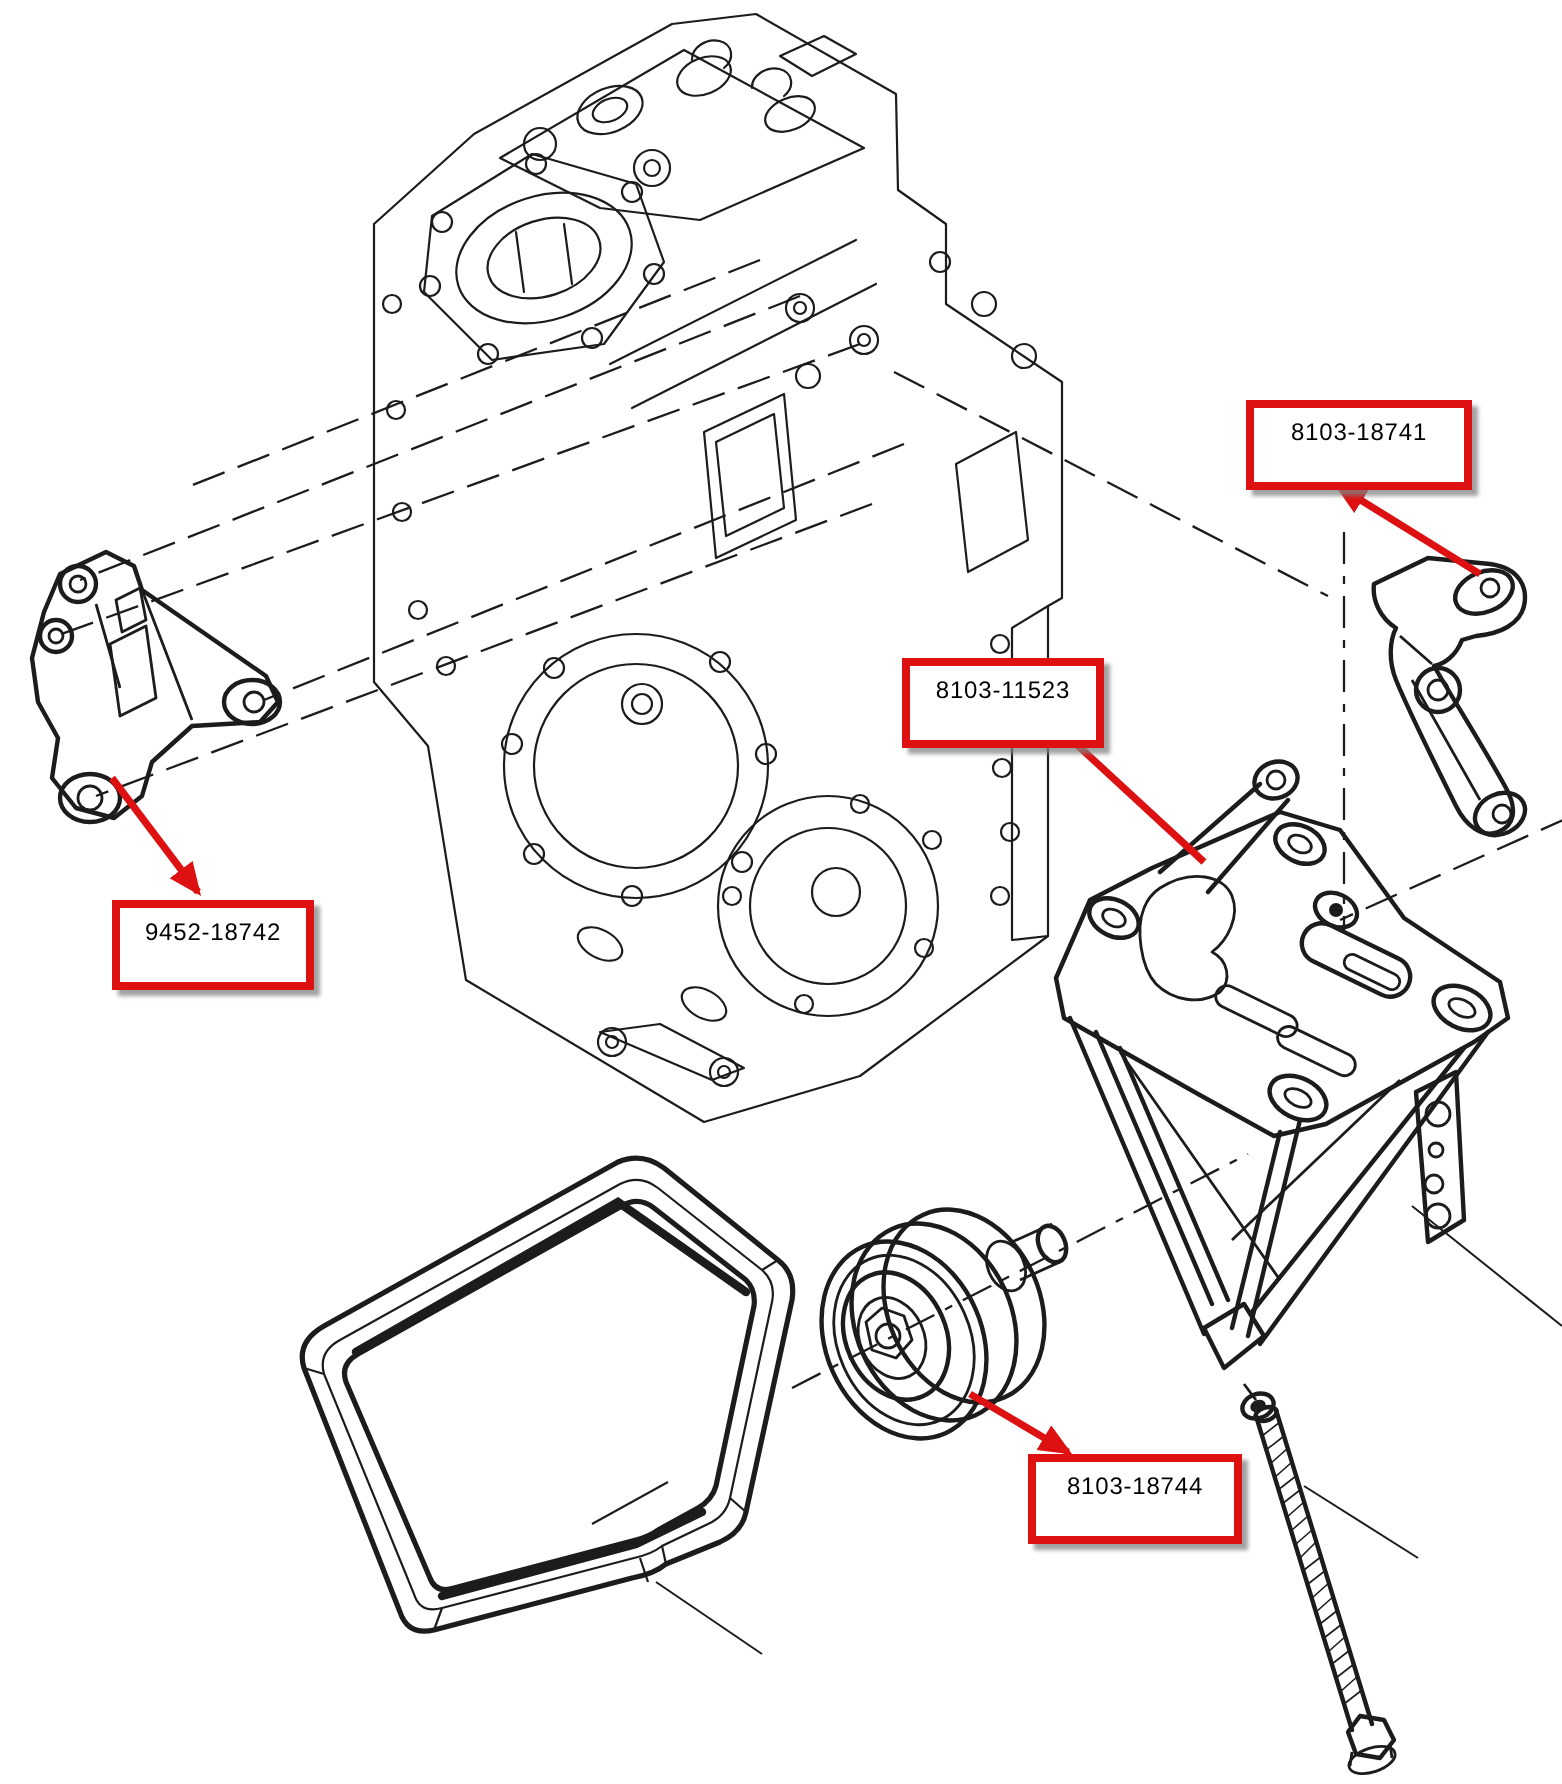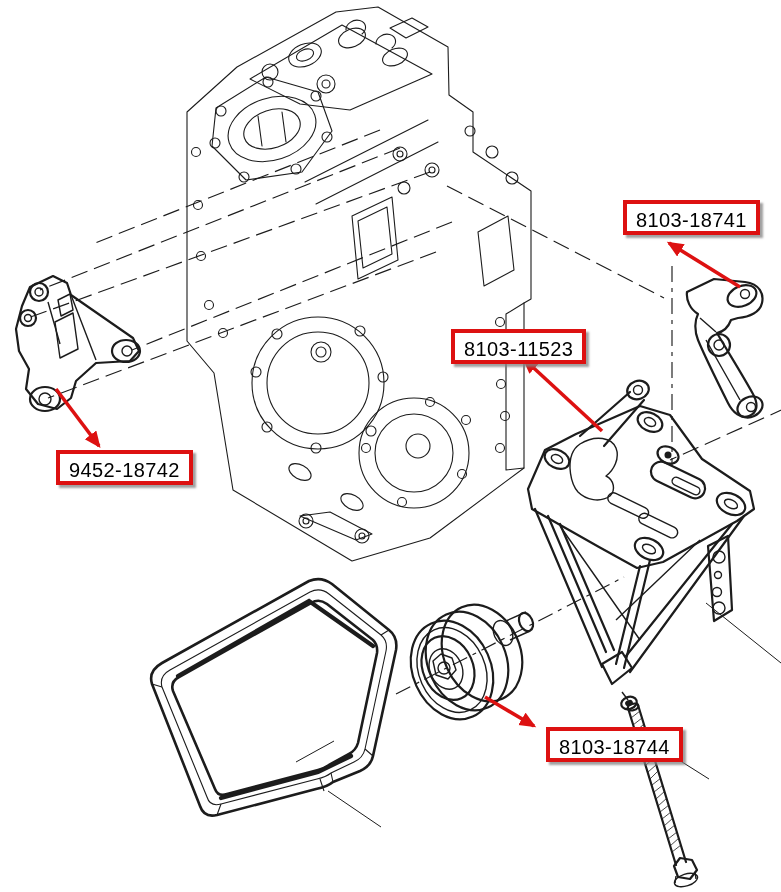--- a/index.html
+++ b/index.html
@@ -29,22 +29,22 @@
   .cdash{fill:none;stroke:var(--line-art);stroke-width:1.15;stroke-dasharray:16 6 4 6;}
   .thin{fill:none;stroke:var(--line-art);stroke-width:1;}
   .hole{fill:var(--line-art);stroke:none;}
   .arrow{stroke:var(--callout-border);stroke-width:3.6;fill:none;}
   .ah{fill:var(--callout-border);}
   .callout{
     position:absolute;box-sizing:border-box;
     background:var(--callout-background);
     border:4px solid var(--callout-border);
     color:var(--callout-text);
-    font-size:20px;line-height:1;letter-spacing:.4px;
-    padding:6px 9px 1px 9px;white-space:nowrap;text-align:center;
+    font-size:12px;line-height:1;letter-spacing:.4px;
+    padding:6px 9px 19px 9px;white-space:nowrap;text-align:center;
     box-shadow:3px 3px 2px rgba(130,130,130,.75);
     cursor:pointer;
   }
 </style>
 </head>
 <body>
 
 <div class="stage">
 
 <svg width="781" height="892" viewBox="0 0 781 892">
@@ -253,14 +253,14 @@
     <line class="arrow" x1="485" y1="697" x2="534" y2="726" marker-end="url(#ah)"></line>
   </g>
 </svg>
 
   <div class="callout" style="left:623px;top:200px;min-width:113px;">8103-18741</div>
 
   <div class="callout" style="left:56px;top:450px;min-width:101px;">9452-18742</div>
 
   <div class="callout" style="left:451px;top:329px;min-width:101px;">8103-11523</div>
 
-  <div class="callout" style="left:514px;top:727px;min-width:107px;margin-left:32px;">8103-18744</div>
+  <div class="callout" style="left:514px;top:727px;min-width:107px;">8103-18744</div>
 </div>
 
 </body></html>

